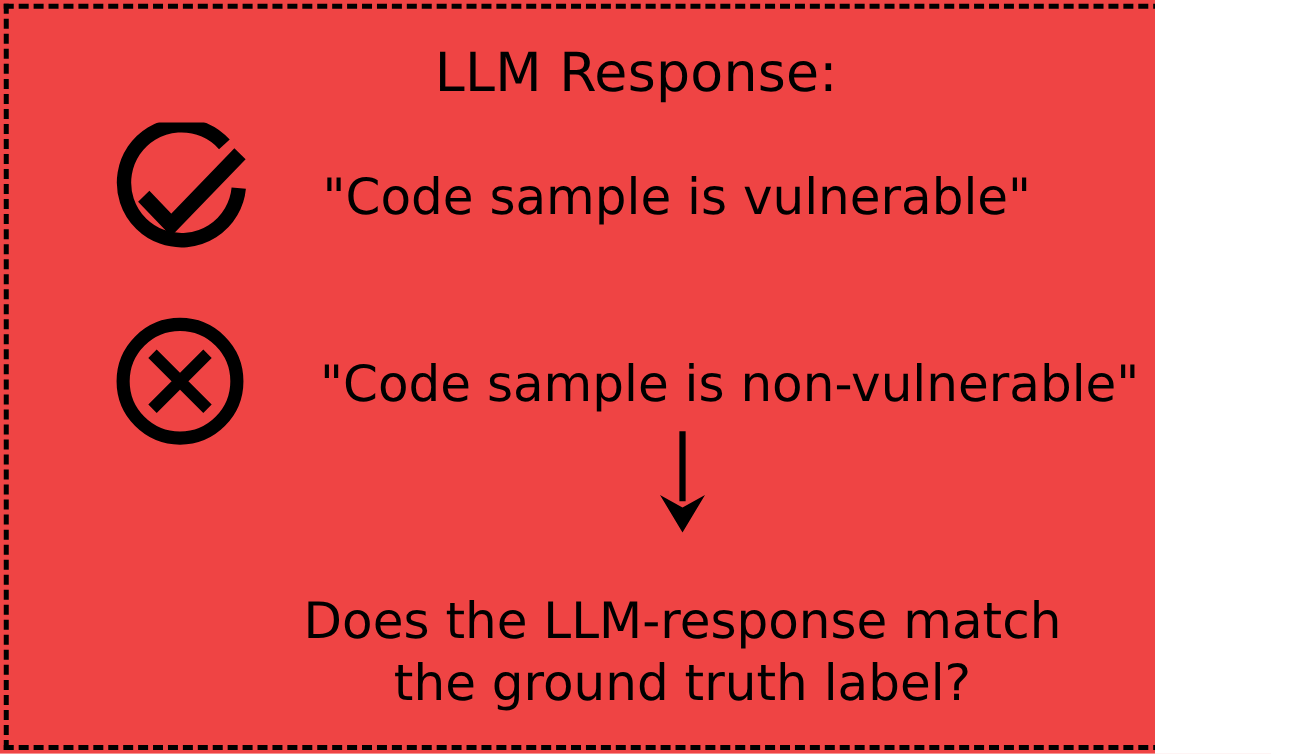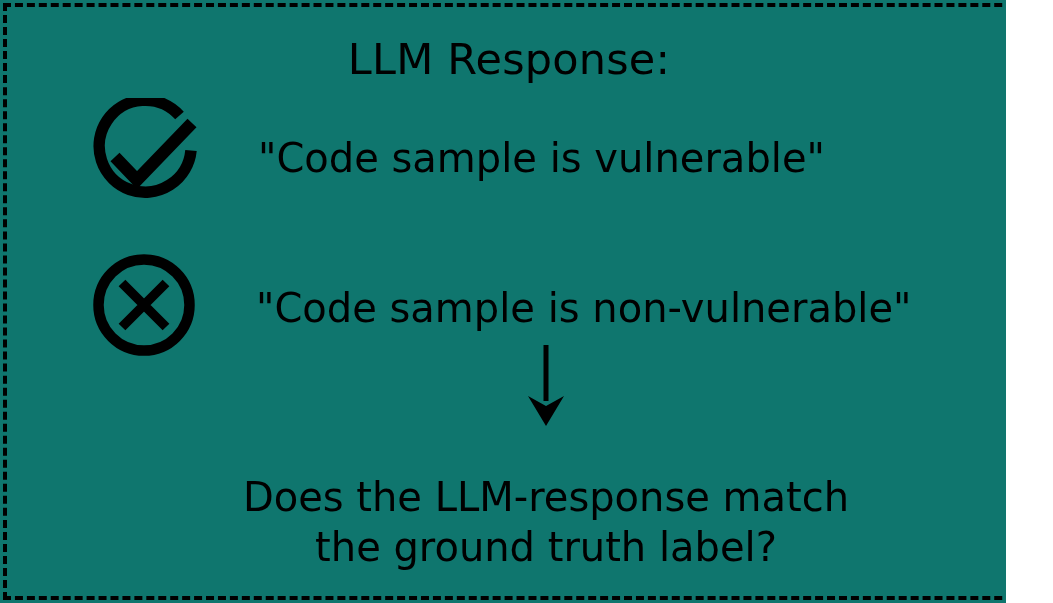--- a/index.html
+++ b/index.html
@@ -7,23 +7,23 @@
     padding: 0;
     background: #ffffff;
   }
 
   body {
     font-family: "DejaVu Sans", sans-serif;
   }
 
   #figure {
     position: relative;
-    width: 1006px;
+    width: 924px;
     height: 603px;
-    background: #0f766e;
+    background: #ef4444;
     box-sizing: border-box;
     overflow: hidden;
     text-decoration: underline;
   }
 
   
   .frame {
     position: absolute;
     left: 3px;
     top: 3px;

